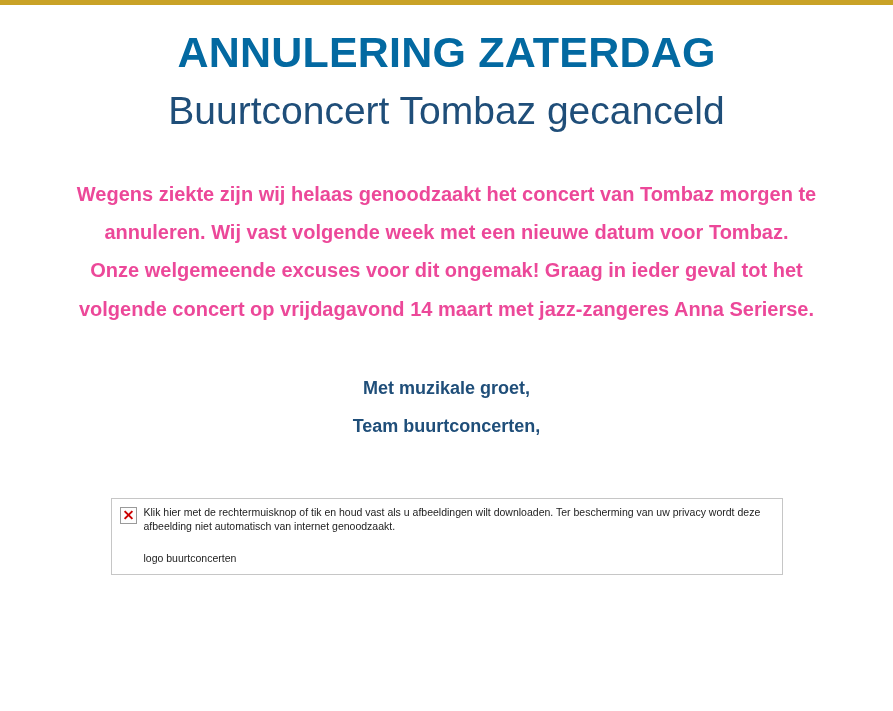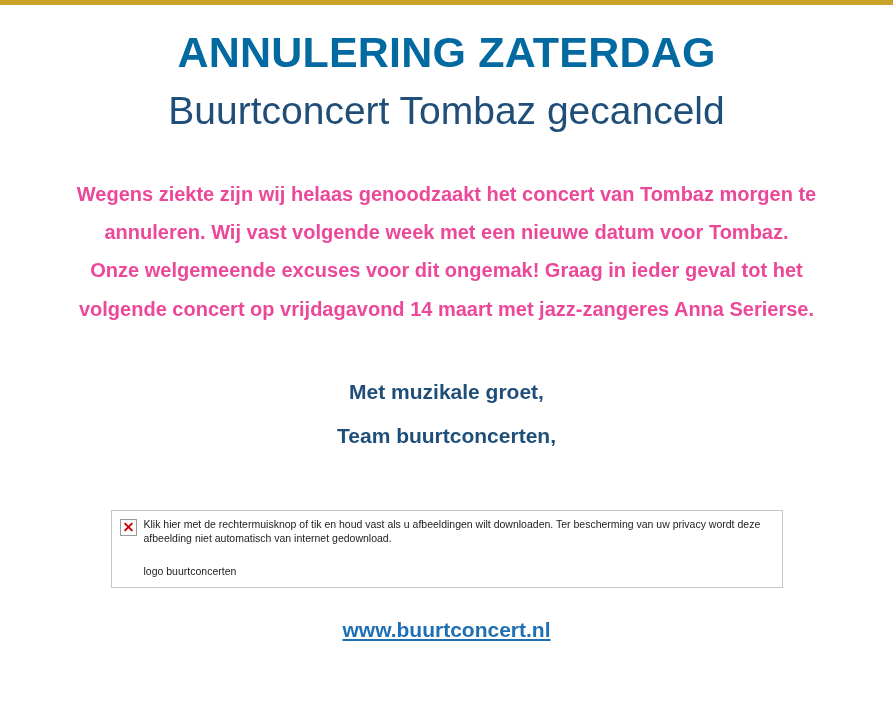--- a/index.html
+++ b/index.html
@@ -58,21 +58,21 @@
     font-weight: bold;
     color: #ec4899;
     line-height: 1.92;
     text-align: center;
   }
   .body-block p {
     margin: 0;
   }
   .signoff {
     margin: 42px auto 0 auto;
-    font-size: 21px;
+    font-size: 18px;
     font-weight: bold;
     color: #1f4e79;
     line-height: 2.1;
   }
   .signoff div {
     margin: 0;
   }
   .broken-image-box {
     margin: 52px auto 0 auto;
     width: 672px;
@@ -151,23 +151,20 @@
     </div>
 
     <div class="signoff">
       <div>Met muzikale groet,</div>
       <div>Team buurtconcerten,</div>
     </div>
 
     <div class="broken-image-box">
       <span class="broken-icon"></span>
       <span class="broken-text">
-        <span>Klik hier met de rechtermuisknop of tik en houd vast als u afbeeldingen wilt downloaden. Ter bescherming van uw privacy wordt deze afbeelding niet automatisch van internet gedownload.</span>
+        <span>Klik hier met de rechtermuisknop of tik en houd vast als u afbeeldingen wilt downloaden. Ter bescherming van uw privacy wordt deze afbeelding niet automatisch van internet genoodzaakt.</span>
         <span class="alt">logo buurtconcerten</span>
       </span>
     </div>
 
-    <div class="link-line">
-      <span class="site-link">www.buurtconcert.nl</span>
-    </div>
 
   </div>
 </div>
 
 </body></html>

